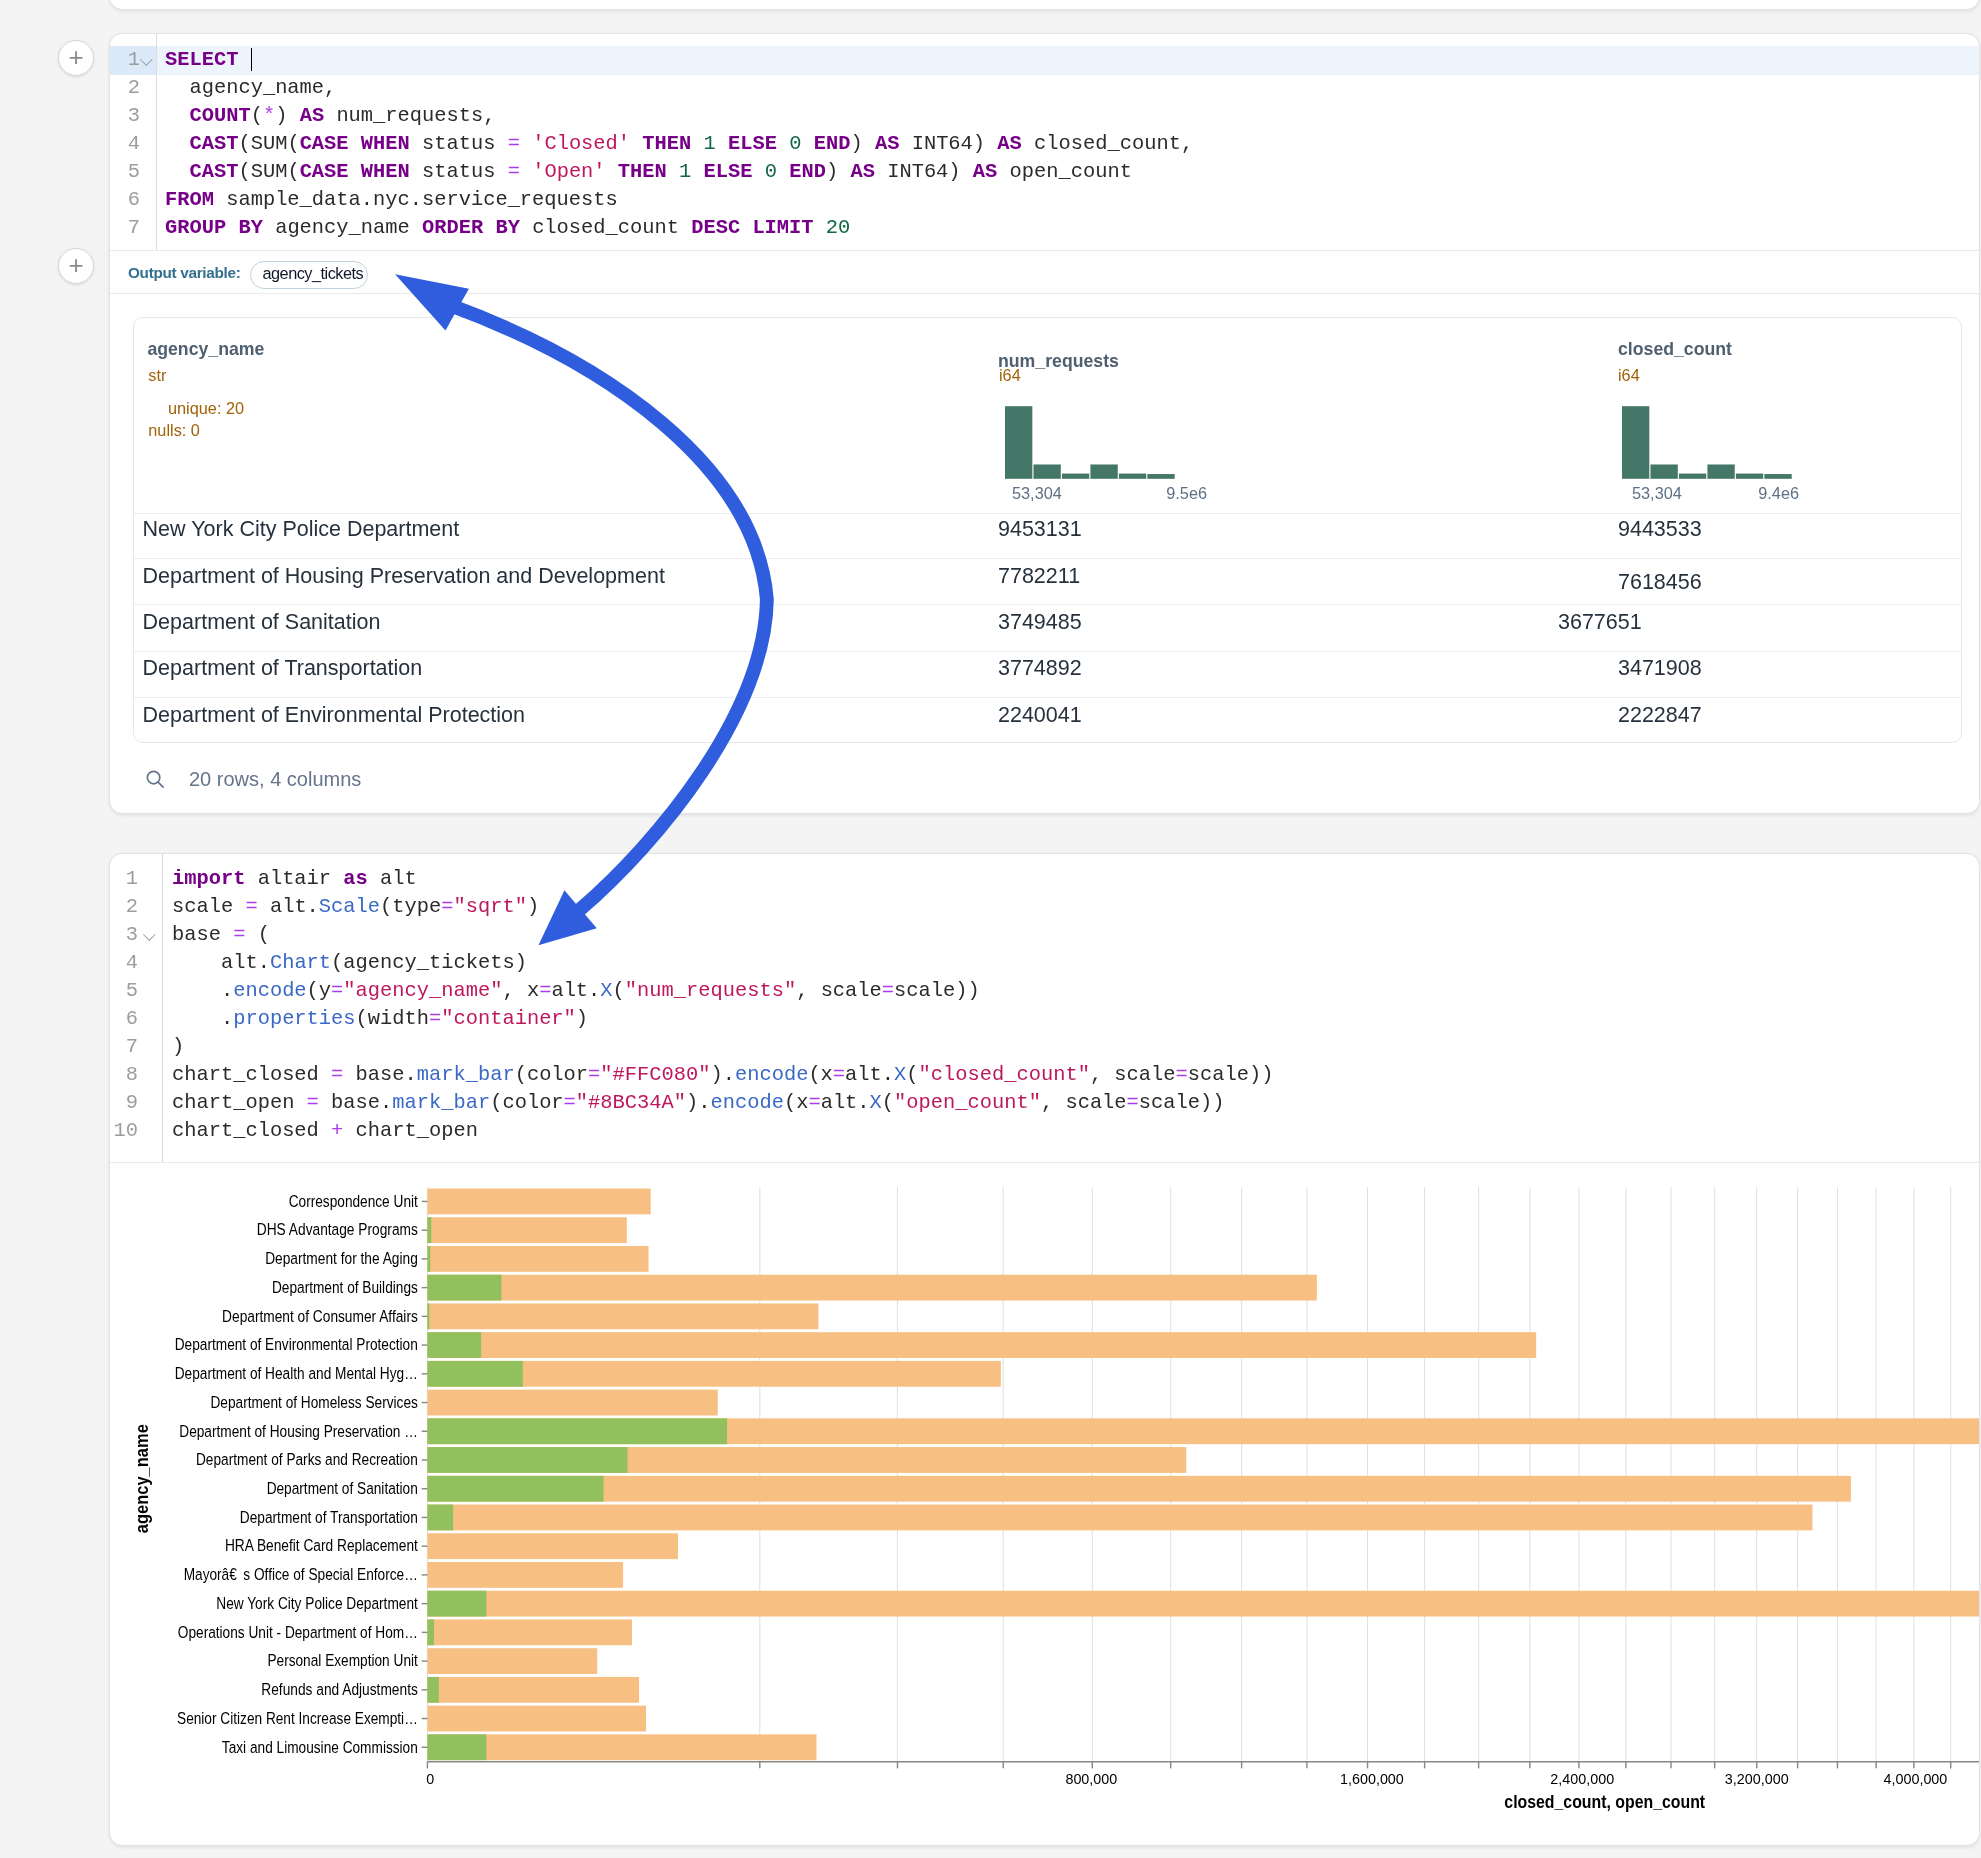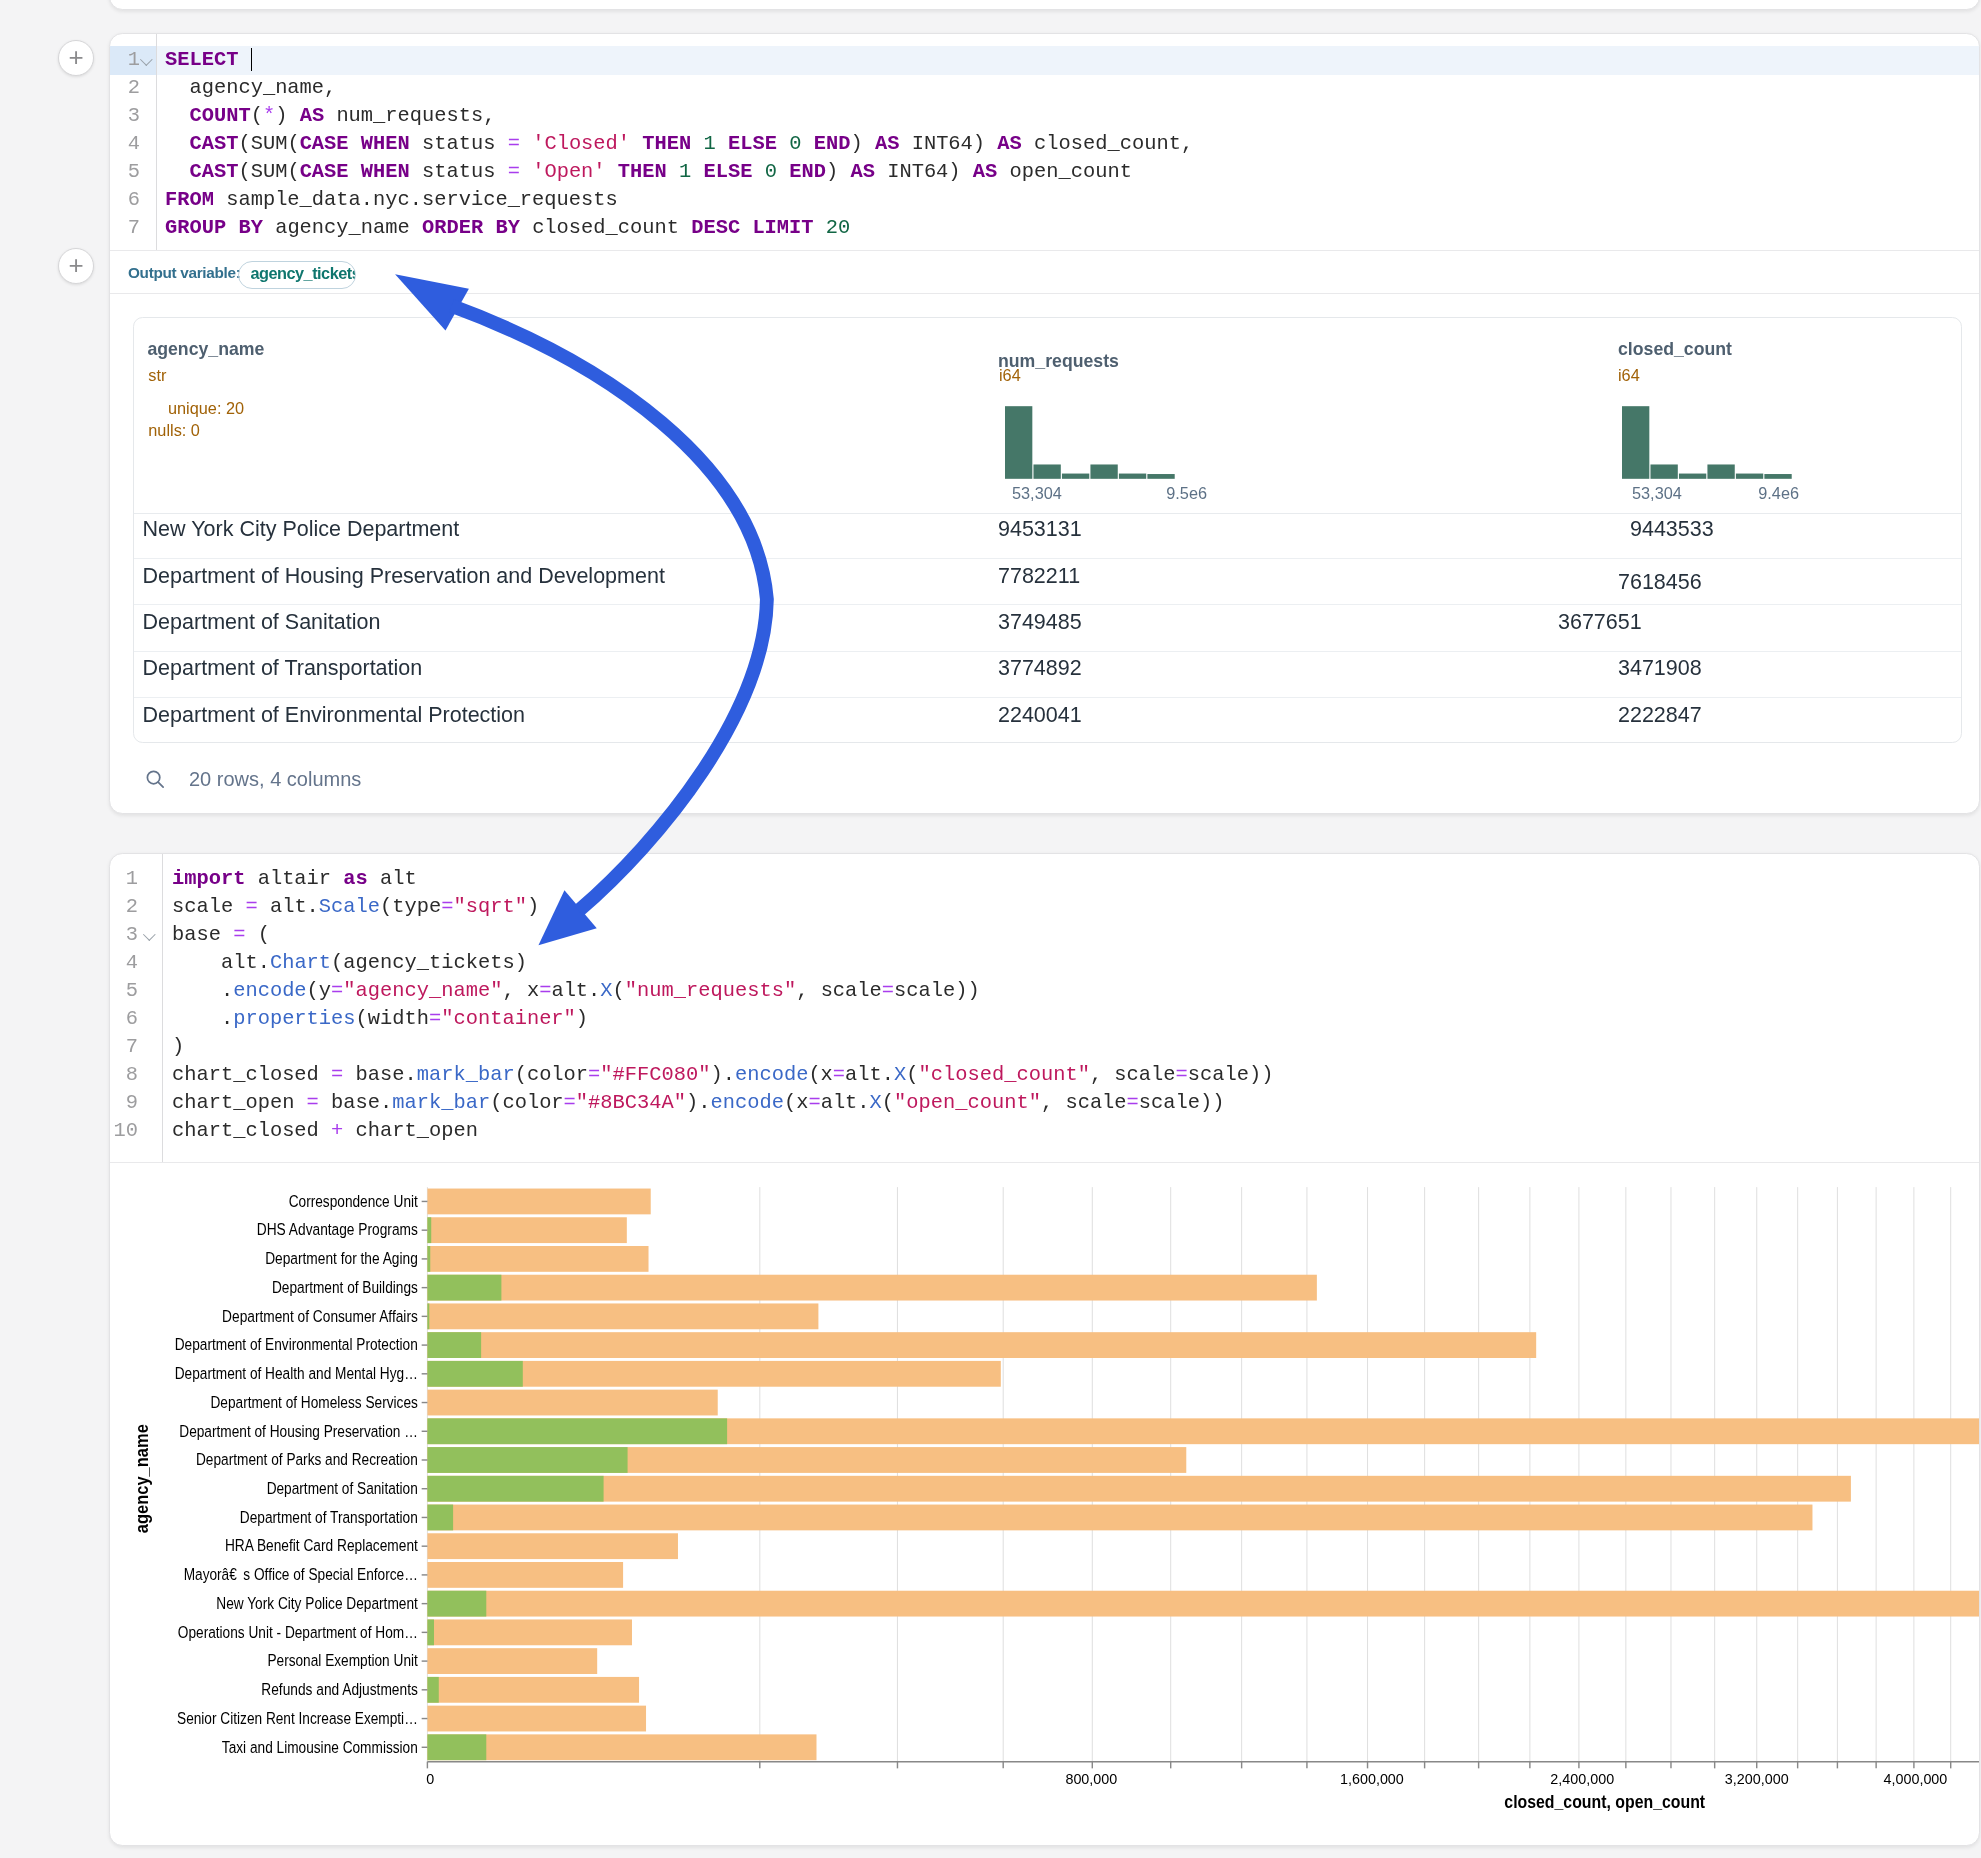--- a/index.html
+++ b/index.html
@@ -56,21 +56,21 @@
   agency_name,
   <span class="kw">COUNT</span>(<span class="op">*</span>) <span class="kw">AS</span> num_requests,
   <span class="kw">CAST</span>(SUM(<span class="kw">CASE WHEN</span> status <span class="op">=</span> <span class="str">'Closed'</span> <span class="kw">THEN</span> <span class="num">1</span> <span class="kw">ELSE</span> <span class="num">0</span> <span class="kw">END</span>) <span class="kw">AS</span> INT64) <span class="kw">AS</span> closed_count,
   <span class="kw">CAST</span>(SUM(<span class="kw">CASE WHEN</span> status <span class="op">=</span> <span class="str">'Open'</span> <span class="kw">THEN</span> <span class="num">1</span> <span class="kw">ELSE</span> <span class="num">0</span> <span class="kw">END</span>) <span class="kw">AS</span> INT64) <span class="kw">AS</span> open_count
 <span class="kw">FROM</span> sample_data.nyc.service_requests
 <span class="kw">GROUP BY</span> agency_name <span class="kw">ORDER BY</span> closed_count <span class="kw">DESC LIMIT</span> <span class="num">20</span></div>
   </div>
 
   <div class="abs" style="left:0; top:218px; width:100%; height:42px; border-bottom:1px solid #e9e9eb;">
     <span class="abs" style="left:18px; top:11.5px; font-size:15.3px; letter-spacing:-0.3px; font-weight:bold; color:#33708e;">Output variable:</span>
-    <span class="abs" style="left:128px; top:8.6px; width:118px; height:28px; border:1px solid #bfd3de; border-radius:14.3px; overflow:hidden; font-size:16.3px; letter-spacing:-0.5px; font-weight:bold; color:#0f766e; padding:2.9px 0 0 11.5px; white-space:nowrap;">agency_tickets</span>
+    <span class="abs" style="left:140px; top:8.6px; width:118px; height:28px; border:1px solid #bfd3de; border-radius:14.3px; overflow:hidden; font-size:16.3px; letter-spacing:-0.5px; font-weight:normal; color:#0f172a; padding:2.9px 0 0 11.5px; white-space:nowrap;">agency_tickets</span>
   </div>
 
   <div class="abs" style="left:23px; top:283px; width:1829px; height:426px; border:1px solid #e5e8eb; border-radius:9.6px;">
 
     <div class="thead abs" style="left:13.4px; top:21px;">agency_name</div>
     <div class="tsub abs" style="left:14.3px; top:48px;">str</div>
     <div class="tsub abs" style="left:18px; top:81px;margin-left:16px;">unique: 20</div>
     <div class="tsub abs" style="left:14.3px; top:103px;">nulls: 0</div>
 
     <div class="thead abs" style="left:864px; top:33px;">num_requests</div>
@@ -99,21 +99,21 @@
         <rect x="119.2" y="70.5" width="28.6" height="5.5"></rect>
         <rect x="149" y="71" width="28.6" height="5"></rect>
       </g>
     </svg>
     <div class="hlabel abs" style="left:1498px; top:166px;">53,304</div>
     <div class="hlabel abs" style="left:1615px; top:166px; width:50px; text-align:right;">9.4e6</div>
 
     <div class="abs" style="left:0; top:195px; width:100%; height:1px; background:#e8ebee;"></div>
     <div class="trow abs" style="left:8.6px; top:199px;">New York City Police Department</div>
     <div class="trow abs" style="left:864px; top:199px;">9453131</div>
-    <div class="trow abs" style="left:1484px; top:199px;margin-left:12px;">9443533</div>
+    <div class="trow abs" style="left:1484px; top:199px;">9443533</div>
     <div class="abs" style="left:0; top:240px; width:100%; height:1px; background:#eceff2;"></div>
     <div class="trow abs" style="left:8.6px; top:246px;">Department of Housing Preservation and Development</div>
     <div class="trow abs" style="left:864px; top:246px;">7782211</div>
     <div class="trow abs" style="left:1484px; top:252px;">7618456</div>
     <div class="abs" style="left:0; top:286px; width:100%; height:1px; background:#eceff2;"></div>
     <div class="trow abs" style="left:8.6px; top:292px;">Department of Sanitation</div>
     <div class="trow abs" style="left:864px; top:292px;">3749485</div>
     <div class="trow abs" style="left:1424px; top:292px;">3677651</div>
     <div class="abs" style="left:0; top:333px; width:100%; height:1px; background:#eceff2;"></div>
     <div class="trow abs" style="left:8.6px; top:338px;">Department of Transportation</div>

